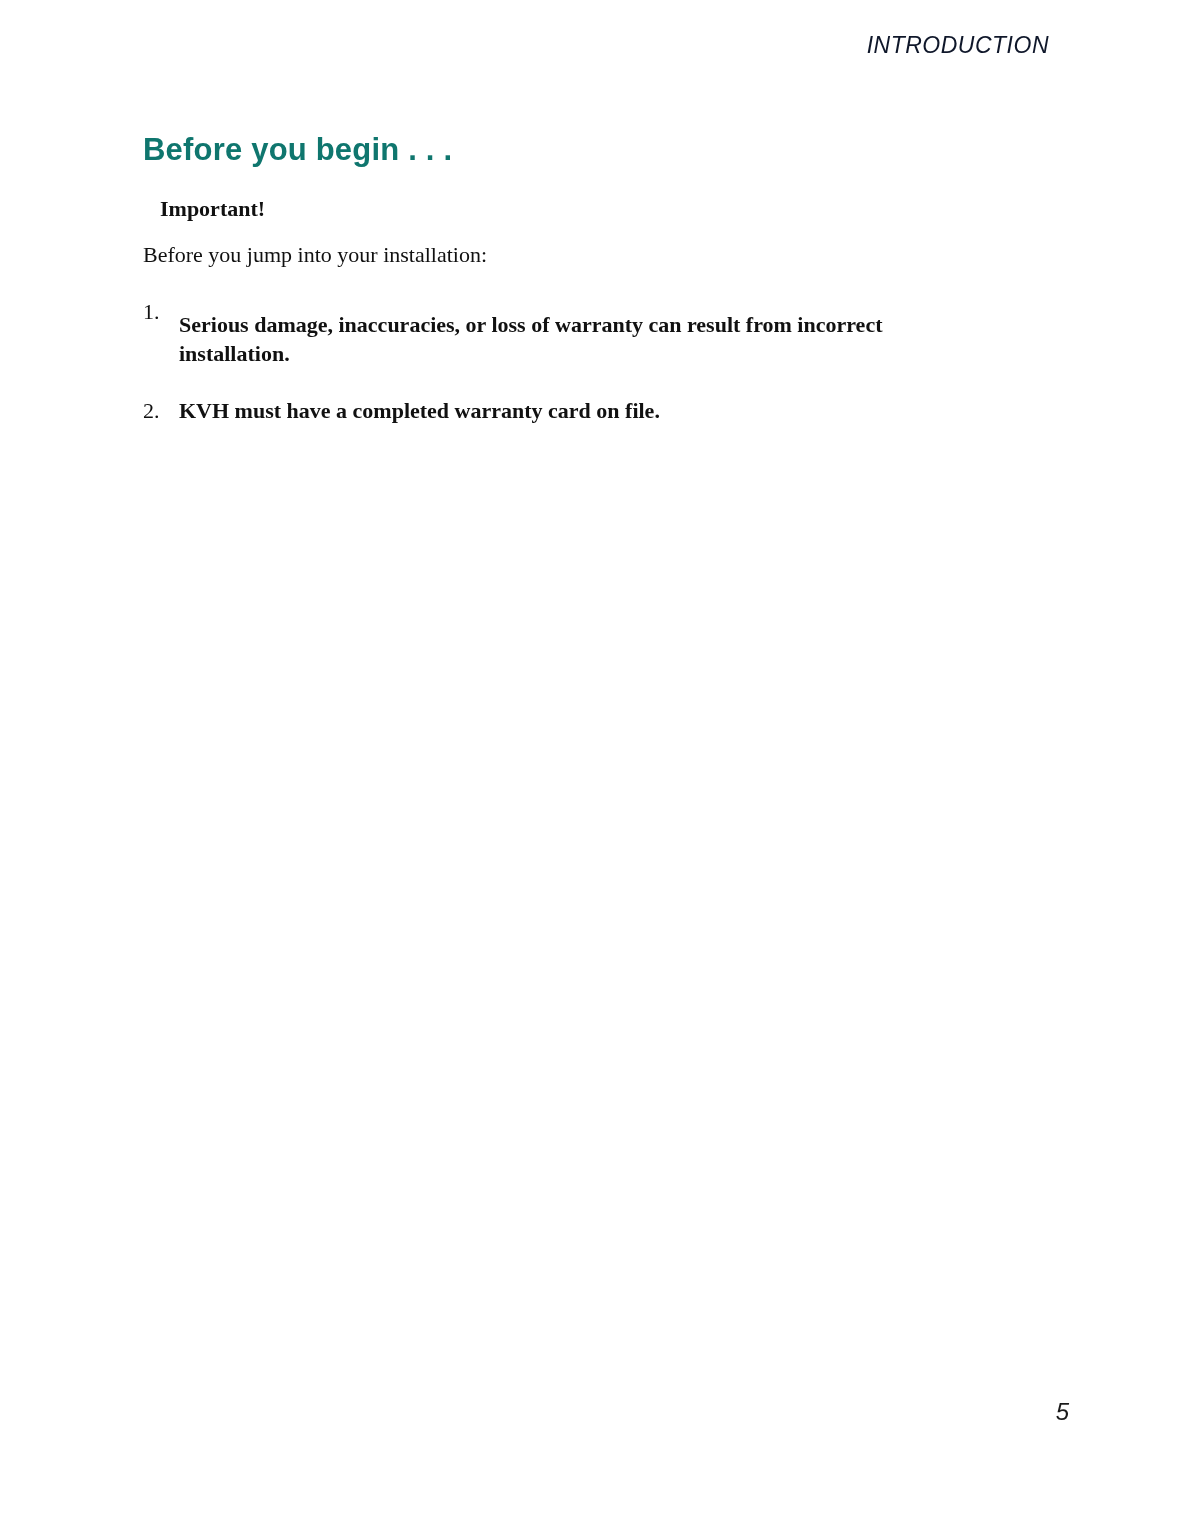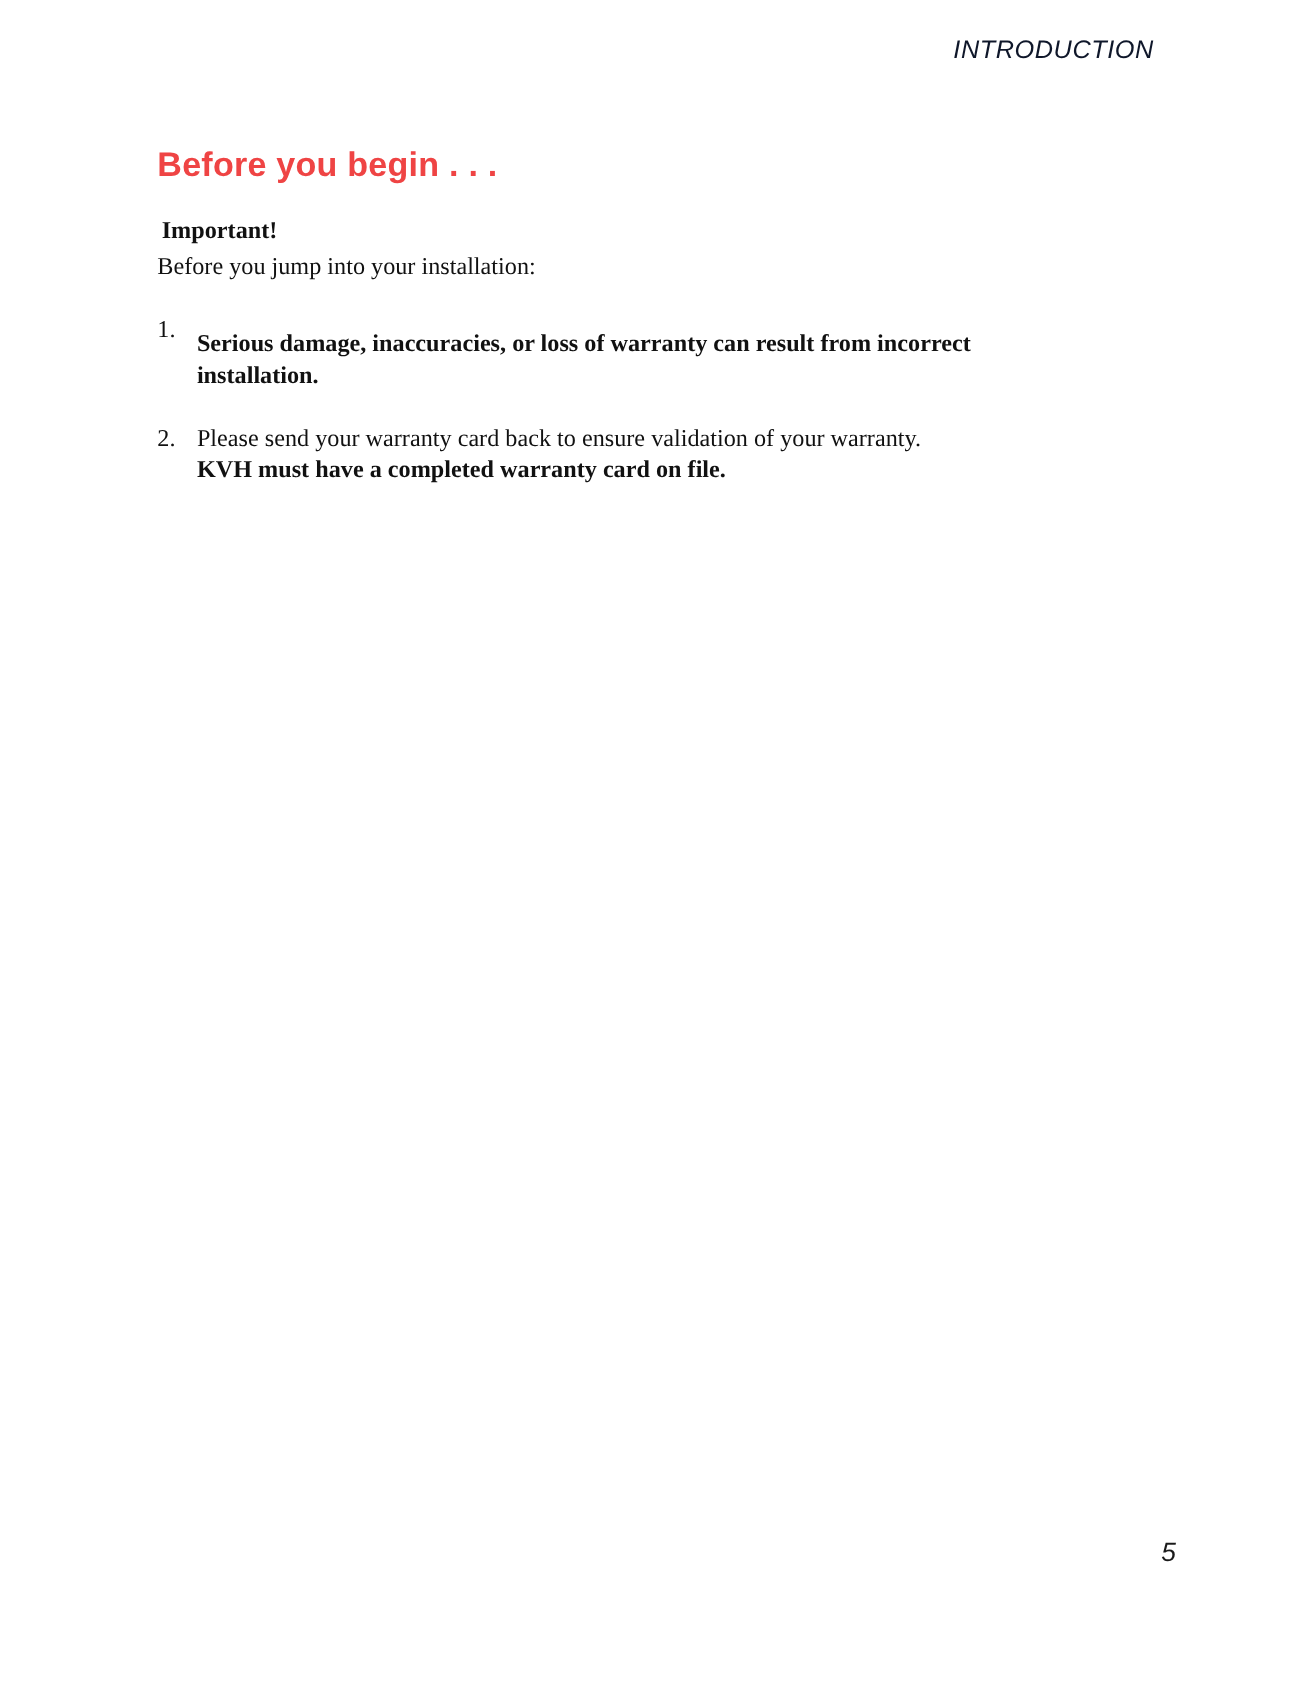--- a/index.html
+++ b/index.html
@@ -32,25 +32,25 @@
       left: 143px;
       top: 132px;
       width: 860px;
     }
     .title {
       margin: 0 0 26px 0;
       font-family: "Liberation Sans", sans-serif;
       font-weight: 800;
       font-size: 31px;
       letter-spacing: 0.2px;
-      color: #ef4444;
+      color: #0f766e;
       transform-origin: left center;
     }
     .important-label {
-      margin: 4px;
+      margin: 17px;
       font-size: 22px;
       font-weight: bold;
       line-height: 29px;
     }
     .intro-line {
       margin: 2px 0 28px 0;
       font-size: 22px;
       line-height: 29px;
     }
     .list-item {
@@ -102,21 +102,20 @@
     <div class="list-item">
       <span class="list-num">1.</span>
       <div class="item-body">
         <p class="body-text bold note-gap">Serious damage, inaccuracies, or loss of warranty can result from incorrect installation.</p>
       </div>
     </div>
 
     <div class="list-item">
       <span class="list-num">2.</span>
       <div class="item-body">
-        <p class="body-text">Please send your warranty card back to ensure validation of your warranty.</p>
         <p class="body-text bold">KVH must have a completed warranty card on file.</p>
       </div>
     </div>
 
   </div>
 
   <div class="page-number">5</div>
 
 </div>
 

